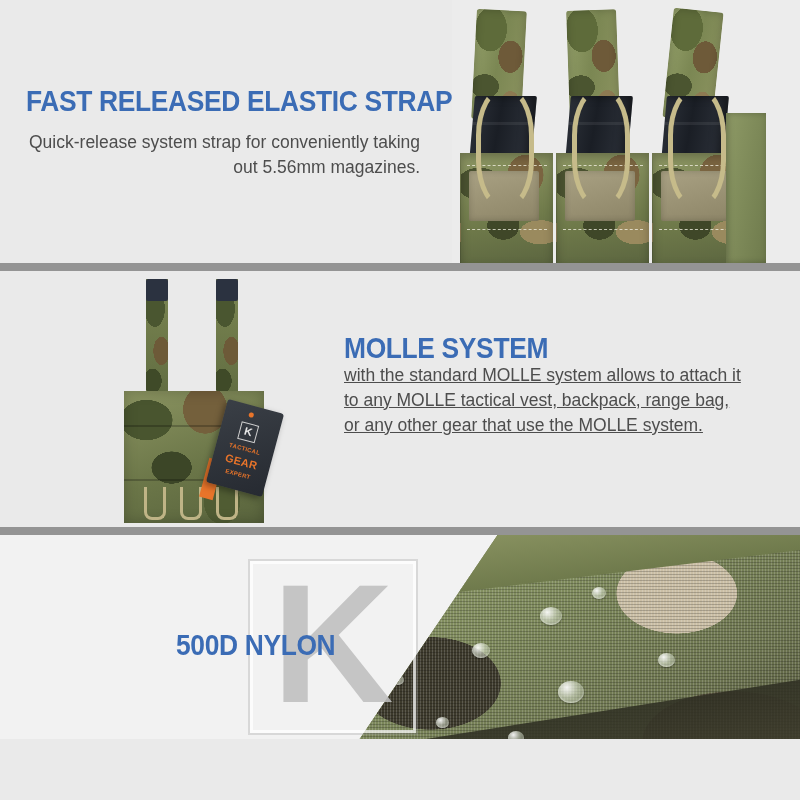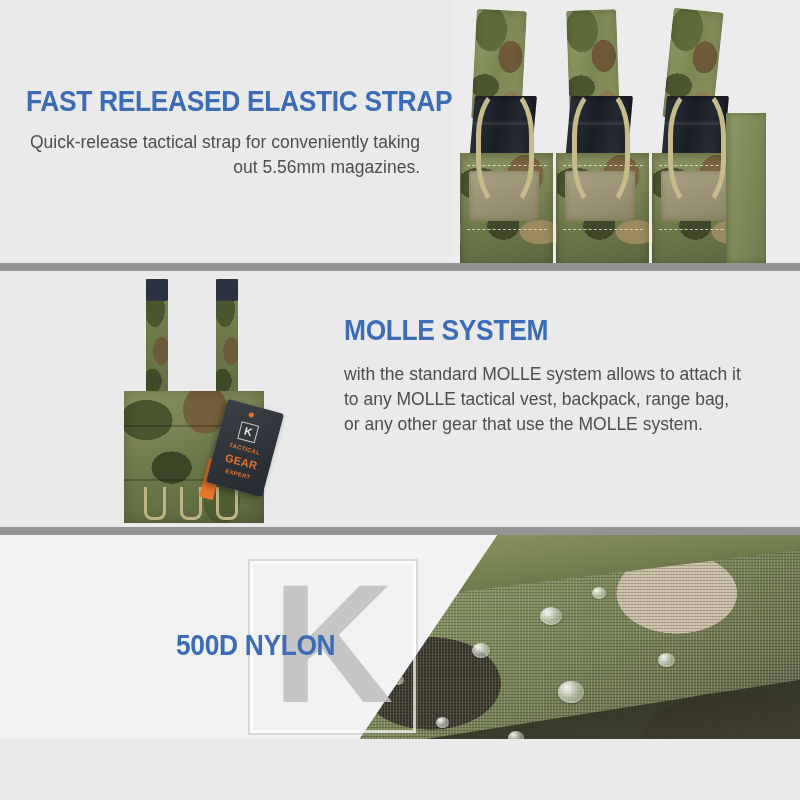--- a/index.html
+++ b/index.html
@@ -71,26 +71,26 @@
   }
   #panel1-text .body-text {
     text-align: right;
     margin-top: 14px;
   }
 
   
   #panel2-text {
     position: absolute;
     left: 344px;
-    top: 44px;
+    top: 62px;
     width: 400px;
   }
   #panel2-text .body-text {
     text-align: left;
-    margin-top: 17px;
+    text-decoration: underline;
   }
 
   
   #panel3-text {
     position: absolute;
     left: 0px;
     top: 95px;
     width: 400px;
     z-index: 4;
   }
@@ -488,21 +488,21 @@
           <div class="stitch" style="top:76px"></div>
         </div>
         <div class="cord"></div>
       </div>
 
       <div id="pouch-right-edge"></div>
     </div>
 
     <div id="panel1-text">
       <h2 class="heading">FAST RELEASED ELASTIC STRAP</h2>
-      <p class="body-text">Quick-release tactical strap for conveniently taking out 5.56mm magazines.</p>
+      <p class="body-text">Quick-release system strap for conveniently taking out 5.56mm magazines.</p>
     </div>
   </section>
 
   <div class="divider" id="divider-1"></div>
 
   <section class="panel" id="panel-2">
 
     <div id="photo-2">
       <div class="molle-strap" id="molle-strap-1"></div>
       <div class="molle-strap" id="molle-strap-2"></div>

